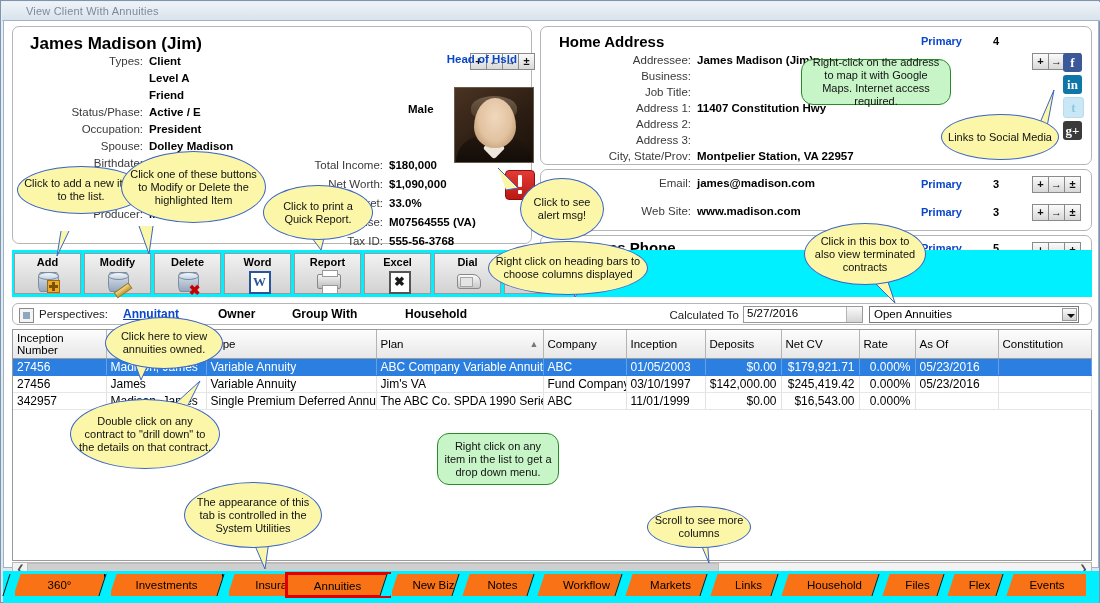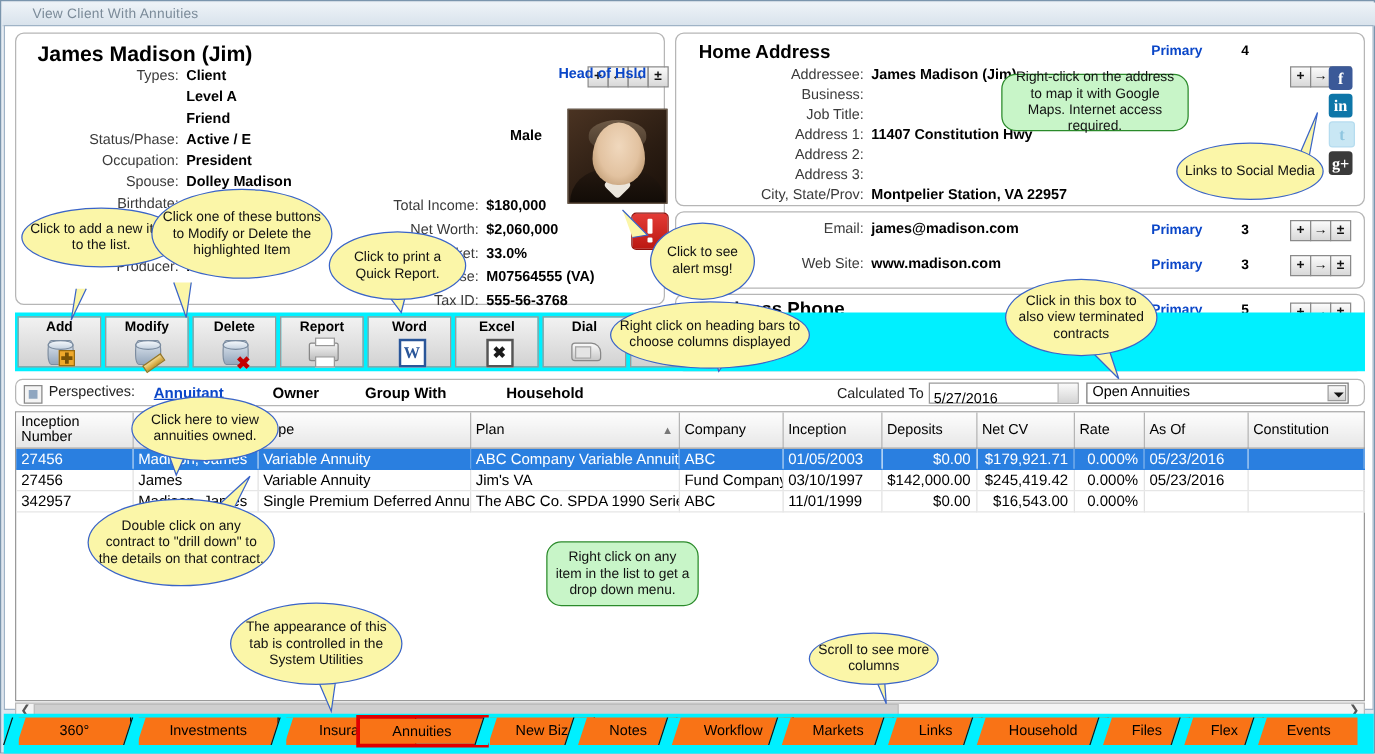--- a/index.html
+++ b/index.html
@@ -148,21 +148,21 @@
   
   .persp{position:absolute;left:8px;top:282px;width:1080px;height:22px;
          background:#fff;border:1px solid #b6b6b6;border-radius:6px;box-sizing:border-box;}
   .pchk{position:absolute;left:6px;top:4px;width:13px;height:13px;border:1px solid #8a8a8a;background:#f4f4f4;}
   .pchk:before{content:"";position:absolute;left:3px;top:3px;width:7px;height:7px;background:#8fa6c0;}
   .plabel{position:absolute;left:26px;top:4px;font-size:11.5px;color:#222;}
   .pitem{position:absolute;top:3px;font-size:12px;font-weight:bold;color:#000;cursor:pointer;}
   .pitem.active{color:#0a46c8;text-decoration:underline;}
   .calc{position:absolute;right:352px;top:5px;font-size:11.5px;color:#222;}
   .datebox{position:absolute;right:228px;top:2px;width:120px;height:17px;background:#fff;border:1px solid #9a9a9a;
-           box-sizing:border-box;font-size:11.5px;padding:6px 3px;color:#000;}
+           box-sizing:border-box;font-size:11.5px;padding:0 3px;color:#000;}
   .datebox .dd{position:absolute;right:0;top:0;width:15px;height:15px;background:linear-gradient(#fafafa,#d5d5d5);
            border-left:1px solid #b5b5b5;}
   .selbox{position:absolute;right:12px;top:2px;width:210px;height:17px;background:#fff;border:1px solid #7a7a7a;
            box-sizing:border-box;font-size:11.5px;padding:1px 4px;color:#000;}
   .selbox .arrow{position:absolute;right:1px;top:1px;width:15px;height:13px;background:linear-gradient(#fafafa,#d2d2d2);
            border:1px solid #9a9a9a;box-sizing:border-box;}
   .selbox .arrow:before{content:"";position:absolute;left:4px;top:5px;border-left:4px solid transparent;
            border-right:4px solid transparent;border-top:4px solid #111;}
 
   
@@ -257,21 +257,21 @@
         <div class="bg"></div>
           <div class="coat"></div>
           <div class="collar"></div>
         <div class="hair"></div>
           <div class="face"></div>
       </div>
 
       <div class="lbl" style="left:240px;top:132px;width:130px;">Total Income:</div>
       <div class="val" style="left:376px;top:132px;">$180,000</div>
       <div class="lbl" style="left:240px;top:151px;width:130px;">Net Worth:</div>
-      <div class="val" style="left:376px;top:151px;">$2,060,000</div>
+      <div class="val" style="left:376px;top:151px;">$1,090,000</div>
       <div class="lbl" style="left:240px;top:170px;width:130px;">Tax Bracket:</div>
       <div class="val" style="left:376px;top:170px;">33.0%</div>
       <div class="lbl" style="left:240px;top:189px;width:130px;">License:</div>
       <div class="val" style="left:376px;top:189px;">M07564555 (VA)</div>
       <div class="lbl" style="left:240px;top:208px;width:130px;">Tax ID:</div>
       <div class="val" style="left:376px;top:208px;">555-56-3768</div>
 
       <div class="alerticon"></div>
     </div>
 
@@ -364,29 +364,29 @@
       </div>
       <div class="tbtn">
         <div class="cap">Delete</div>
         <div class="gi">
             <div class="cyl">
               <div class="xmark">✖</div>
             </div>
           </div>
       </div>
       <div class="tbtn">
+        <div class="cap">Word</div>
+        <div class="gi">
+            <div class="wicon">W</div>
+          </div>
+      </div>
+      <div class="tbtn">
         <div class="cap">Report</div>
         <div class="gi">
             <div class="printer"></div>
-          </div>
-      </div>
-      <div class="tbtn">
-        <div class="cap">Word</div>
-        <div class="gi">
-            <div class="wicon">W</div>
           </div>
       </div>
       <div class="tbtn">
         <div class="cap">Excel</div>
         <div class="gi">
             <div class="xicon">✖</div>
           </div>
       </div>
       <div class="tbtn">
         <div class="cap">Dial</div>

